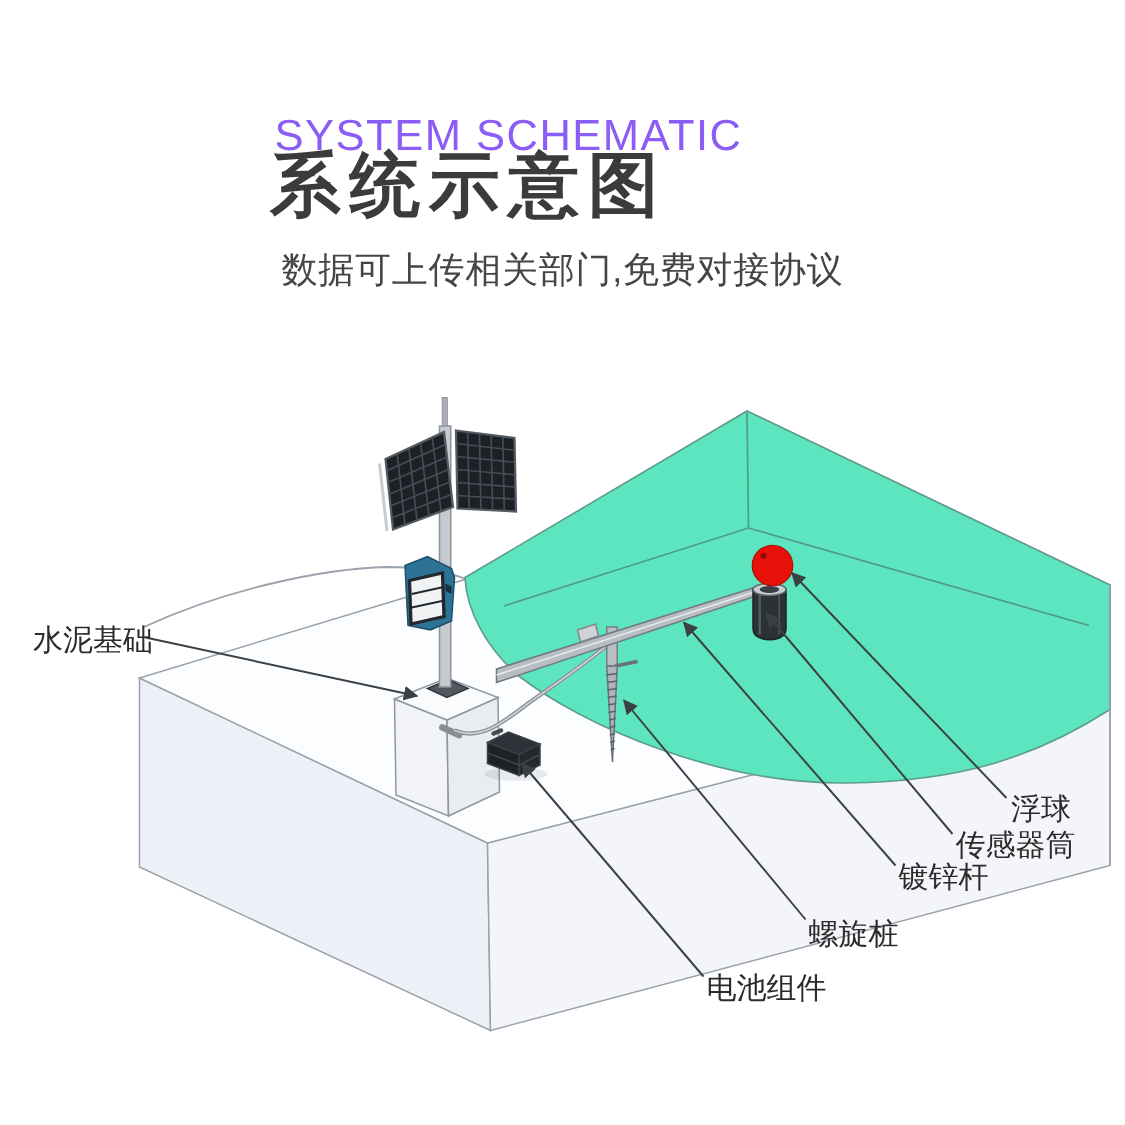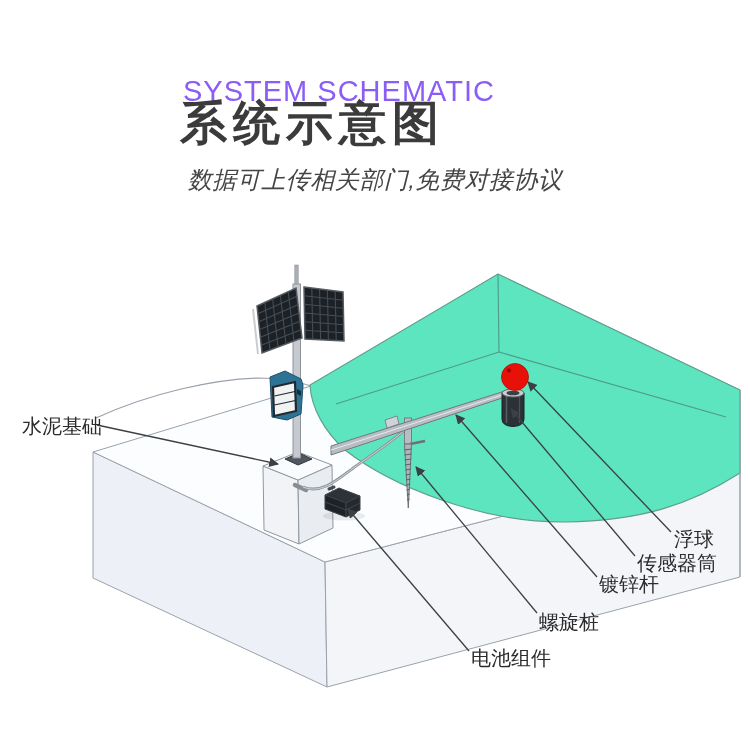--- a/index.html
+++ b/index.html
@@ -11,21 +11,21 @@
   .title-en{
     position:absolute;top:52px;left:0;width:678px;
     font-size:29px;font-weight:500;color:#8b5cf6;letter-spacing:1px;margin-top:23px;
   }
   .title-zh{
     position:absolute;top:92px;left:0;width:625px;
     font-size:47px;font-weight:bold;color:#3b3b3b;letter-spacing:6px;
   }
   .subtitle{
     position:absolute;top:164px;left:0;width:750px;
-    font-size:24px;font-weight:500;color:#454545;letter-spacing:0.5px;font-style:italic;
+    font-size:24px;font-weight:500;color:#454545;letter-spacing:0.5px;
   }
   .diagram{position:absolute;top:0;left:0;z-index:1;}
   .label-text{font-size:20px;fill:#2b2b2b;font-weight:500;}
   .leader{stroke:#3b4045;stroke-width:1.3;fill:none;}
 </style>
 </head>
 <body>
 
 <div class="header">
   <div class="title-en">SYSTEM SCHEMATIC</div>

